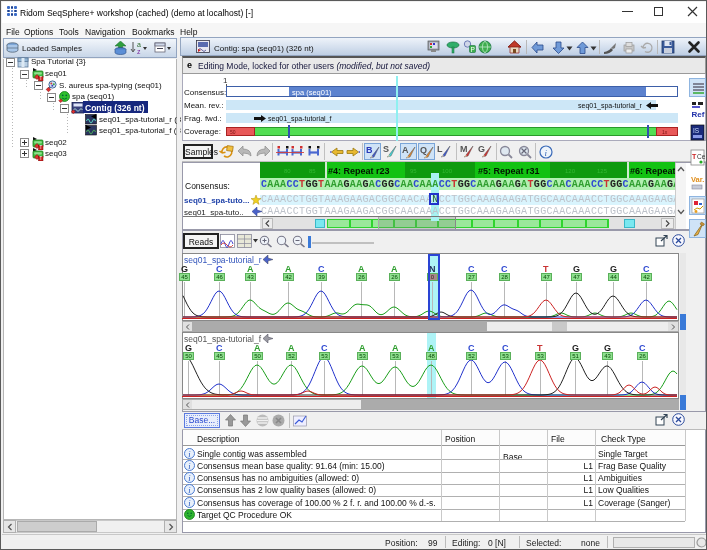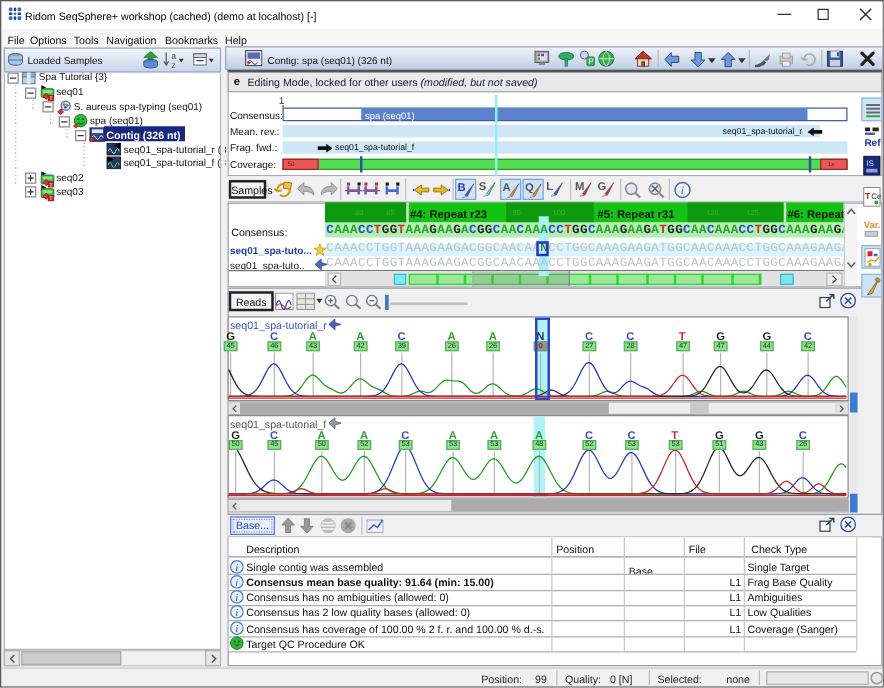--- a/index.html
+++ b/index.html
@@ -651,21 +651,21 @@
     <circle cx="5.5" cy="5.5" r="5" fill="#e8f0fb" stroke="#4a7ad0" stroke-width="1"></circle>
     <text x="4.2" y="8.8" font-size="8.5" font-style="italic" fill="#2a5ac0" font-family="Liberation Serif">i</text>
   </svg>
 <div class="abs t9" style="left:196px;top:447.5px;white-space:nowrap;">Single contig was assembled</div>
 <div class="abs t9" style="left:597px;top:447.5px;white-space:nowrap;">Single Target</div>
 <div class="abs" style="left:182px;top:458.3px;width:502px;height:1px;background:#b0b0b0;"></div>
 <svg class="abs" style="left:183px;top:458.8px;" width="11" height="11">
     <circle cx="5.5" cy="5.5" r="5" fill="#e8f0fb" stroke="#4a7ad0" stroke-width="1"></circle>
     <text x="4.2" y="8.8" font-size="8.5" font-style="italic" fill="#2a5ac0" font-family="Liberation Serif">i</text>
   </svg>
-<div class="abs t9" style="left:196px;top:459.8px;white-space:nowrap;font-weight:bold;">Consensus mean base quality: 91.64 (min: 15.00)</div>
+<div class="abs t9" style="left:196px;top:459.8px;white-space:nowrap;">Consensus mean base quality: 91.64 (min: 15.00)</div>
 <div class="abs t9" style="left:580px;top:459.8px;width:12px;text-align:right;">L1</div>
 <div class="abs t9" style="left:597px;top:459.8px;white-space:nowrap;">Frag Base Quality</div>
 <div class="abs" style="left:182px;top:470.6px;width:502px;height:1px;background:#b0b0b0;"></div>
 <svg class="abs" style="left:183px;top:471.1px;" width="11" height="11">
     <circle cx="5.5" cy="5.5" r="5" fill="#e8f0fb" stroke="#4a7ad0" stroke-width="1"></circle>
     <text x="4.2" y="8.8" font-size="8.5" font-style="italic" fill="#2a5ac0" font-family="Liberation Serif">i</text>
   </svg>
 <div class="abs t9" style="left:196px;top:472.1px;white-space:nowrap;">Consensus has no ambiguities (allowed: 0)</div>
 <div class="abs t9" style="left:580px;top:472.1px;width:12px;text-align:right;">L1</div>
 <div class="abs t9" style="left:597px;top:472.1px;white-space:nowrap;">Ambiguities</div>
@@ -731,21 +731,21 @@
       <path d="M4 13 l3 -2 l3 1 l3 -3" stroke="#c90" stroke-width="1" fill="none"></path>
       <circle cx="6" cy="14.5" r="1.4" fill="#e8a020"></circle>
     </svg></div>
 <div class="abs" style="left:688px;top:218px;width:17px;height:19px;background:#cfe3f7;border:1px solid #8fb5e0;"><svg width="17" height="19">
       <path d="M13 3 L6 13 L4 16 L8 14.5 Z" fill="#e8b048" stroke="#8a6a20" stroke-width="0.8"></path>
       <path d="M11.5 2 l3 2 l-1.5 2 l-3 -2 z" fill="#c89038" stroke="#8a6a20" stroke-width="0.6"></path>
     </svg></div>
 <div class="abs" style="left:1px;top:533px;width:705px;height:16px;background:#f0f0f0;border-top:1px solid #c8c8c8;"></div>
 <div class="abs" style="left:384px;top:537px;font-size:8.5px;color:#222;">Position:</div>
 <div class="abs" style="left:427px;top:537px;font-size:8.5px;color:#222;">99</div>
-<div class="abs" style="left:451px;top:537px;font-size:8.5px;color:#222;">Quality:</div>
+<div class="abs" style="left:451px;top:537px;font-size:8.5px;color:#222;">Editing:</div>
 <div class="abs" style="left:487px;top:537px;font-size:8.5px;color:#222;">0 [N]</div>
 <div class="abs" style="left:525px;top:537px;font-size:8.5px;color:#222;">Selected:</div>
 <div class="abs" style="left:580px;top:537px;font-size:8.5px;color:#222;">none</div>
 <div class="abs" style="left:444px;top:535px;width:1px;height:12px;background:#bbb;"></div>
 <div class="abs" style="left:518px;top:535px;width:1px;height:12px;background:#bbb;"></div>
 <div class="abs" style="left:606px;top:535px;width:1px;height:12px;background:#bbb;"></div>
 <div class="abs" style="left:612px;top:536px;width:82px;height:11px;background:#e8e8e8;border:1px solid #b0b0b0;"></div>
 <svg class="abs" style="left:695px;top:536px;" width="11" height="11">
     <circle cx="5.5" cy="5.5" r="4.5" fill="#e8e8e8" stroke="#999" stroke-width="1.2"></circle>
   </svg>

